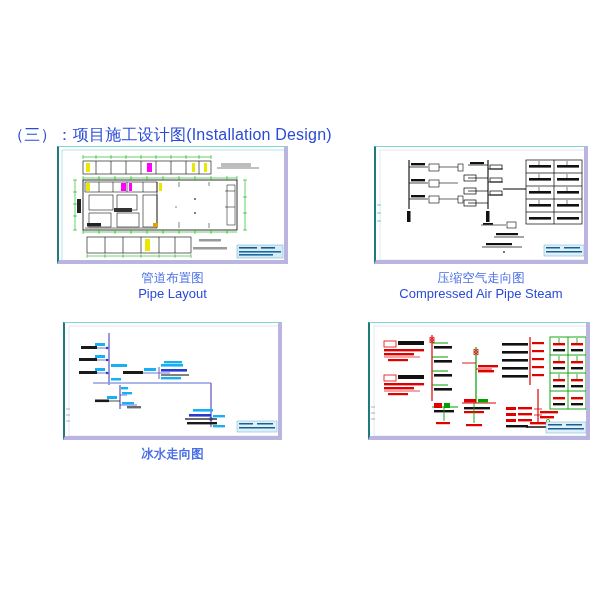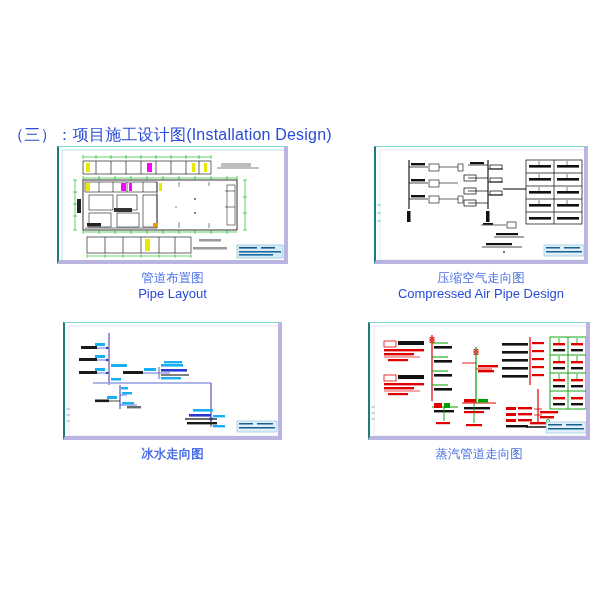--- a/index.html
+++ b/index.html
@@ -382,21 +382,21 @@
               <rect x="168" y="98" width="40" height="11" fill="#dff0fa" stroke="#6fb0cc" stroke-width="0.5"></rect>
               <rect x="170" y="100" width="14" height="1.5" fill="#17608f"></rect>
               <rect x="188" y="100" width="16" height="1.5" fill="#17608f"></rect>
               <rect x="170" y="104" width="36" height="1.5" fill="#17608f"></rect>
             </g>
           </svg>
         </div>
       </div>
       <div class="caption cap-w-2">
         <span class="cn">压缩空气走向图</span>
-        <span class="en">Compressed Air Pipe Design</span>
+        <span class="en">Compressed Air Pipe Steam</span>
       </div>
     </div>
   </div>
 
   <div class="row-gap"></div>
 
   <div class="fig-row">
 
     <div class="fig-cell col-left">
       <div class="thumb t3 cell-t3">
@@ -642,18 +642,17 @@
             <g>
               <rect x="176" y="99" width="40" height="11" fill="#dff0fa" stroke="#6fb0cc" stroke-width="0.5"></rect>
               <rect x="178" y="101" width="14" height="1.5" fill="#17608f"></rect>
               <rect x="196" y="101" width="16" height="1.5" fill="#17608f"></rect>
               <rect x="178" y="105" width="36" height="1.5" fill="#17608f"></rect>
             </g>
           </svg>
         </div>
       </div>
       <div class="caption cap-w-4">
-        <span class="cn">蒸汽管道走向图</span>
       </div>
     </div>
   </div>
 
 </div>
 
 </body></html>

